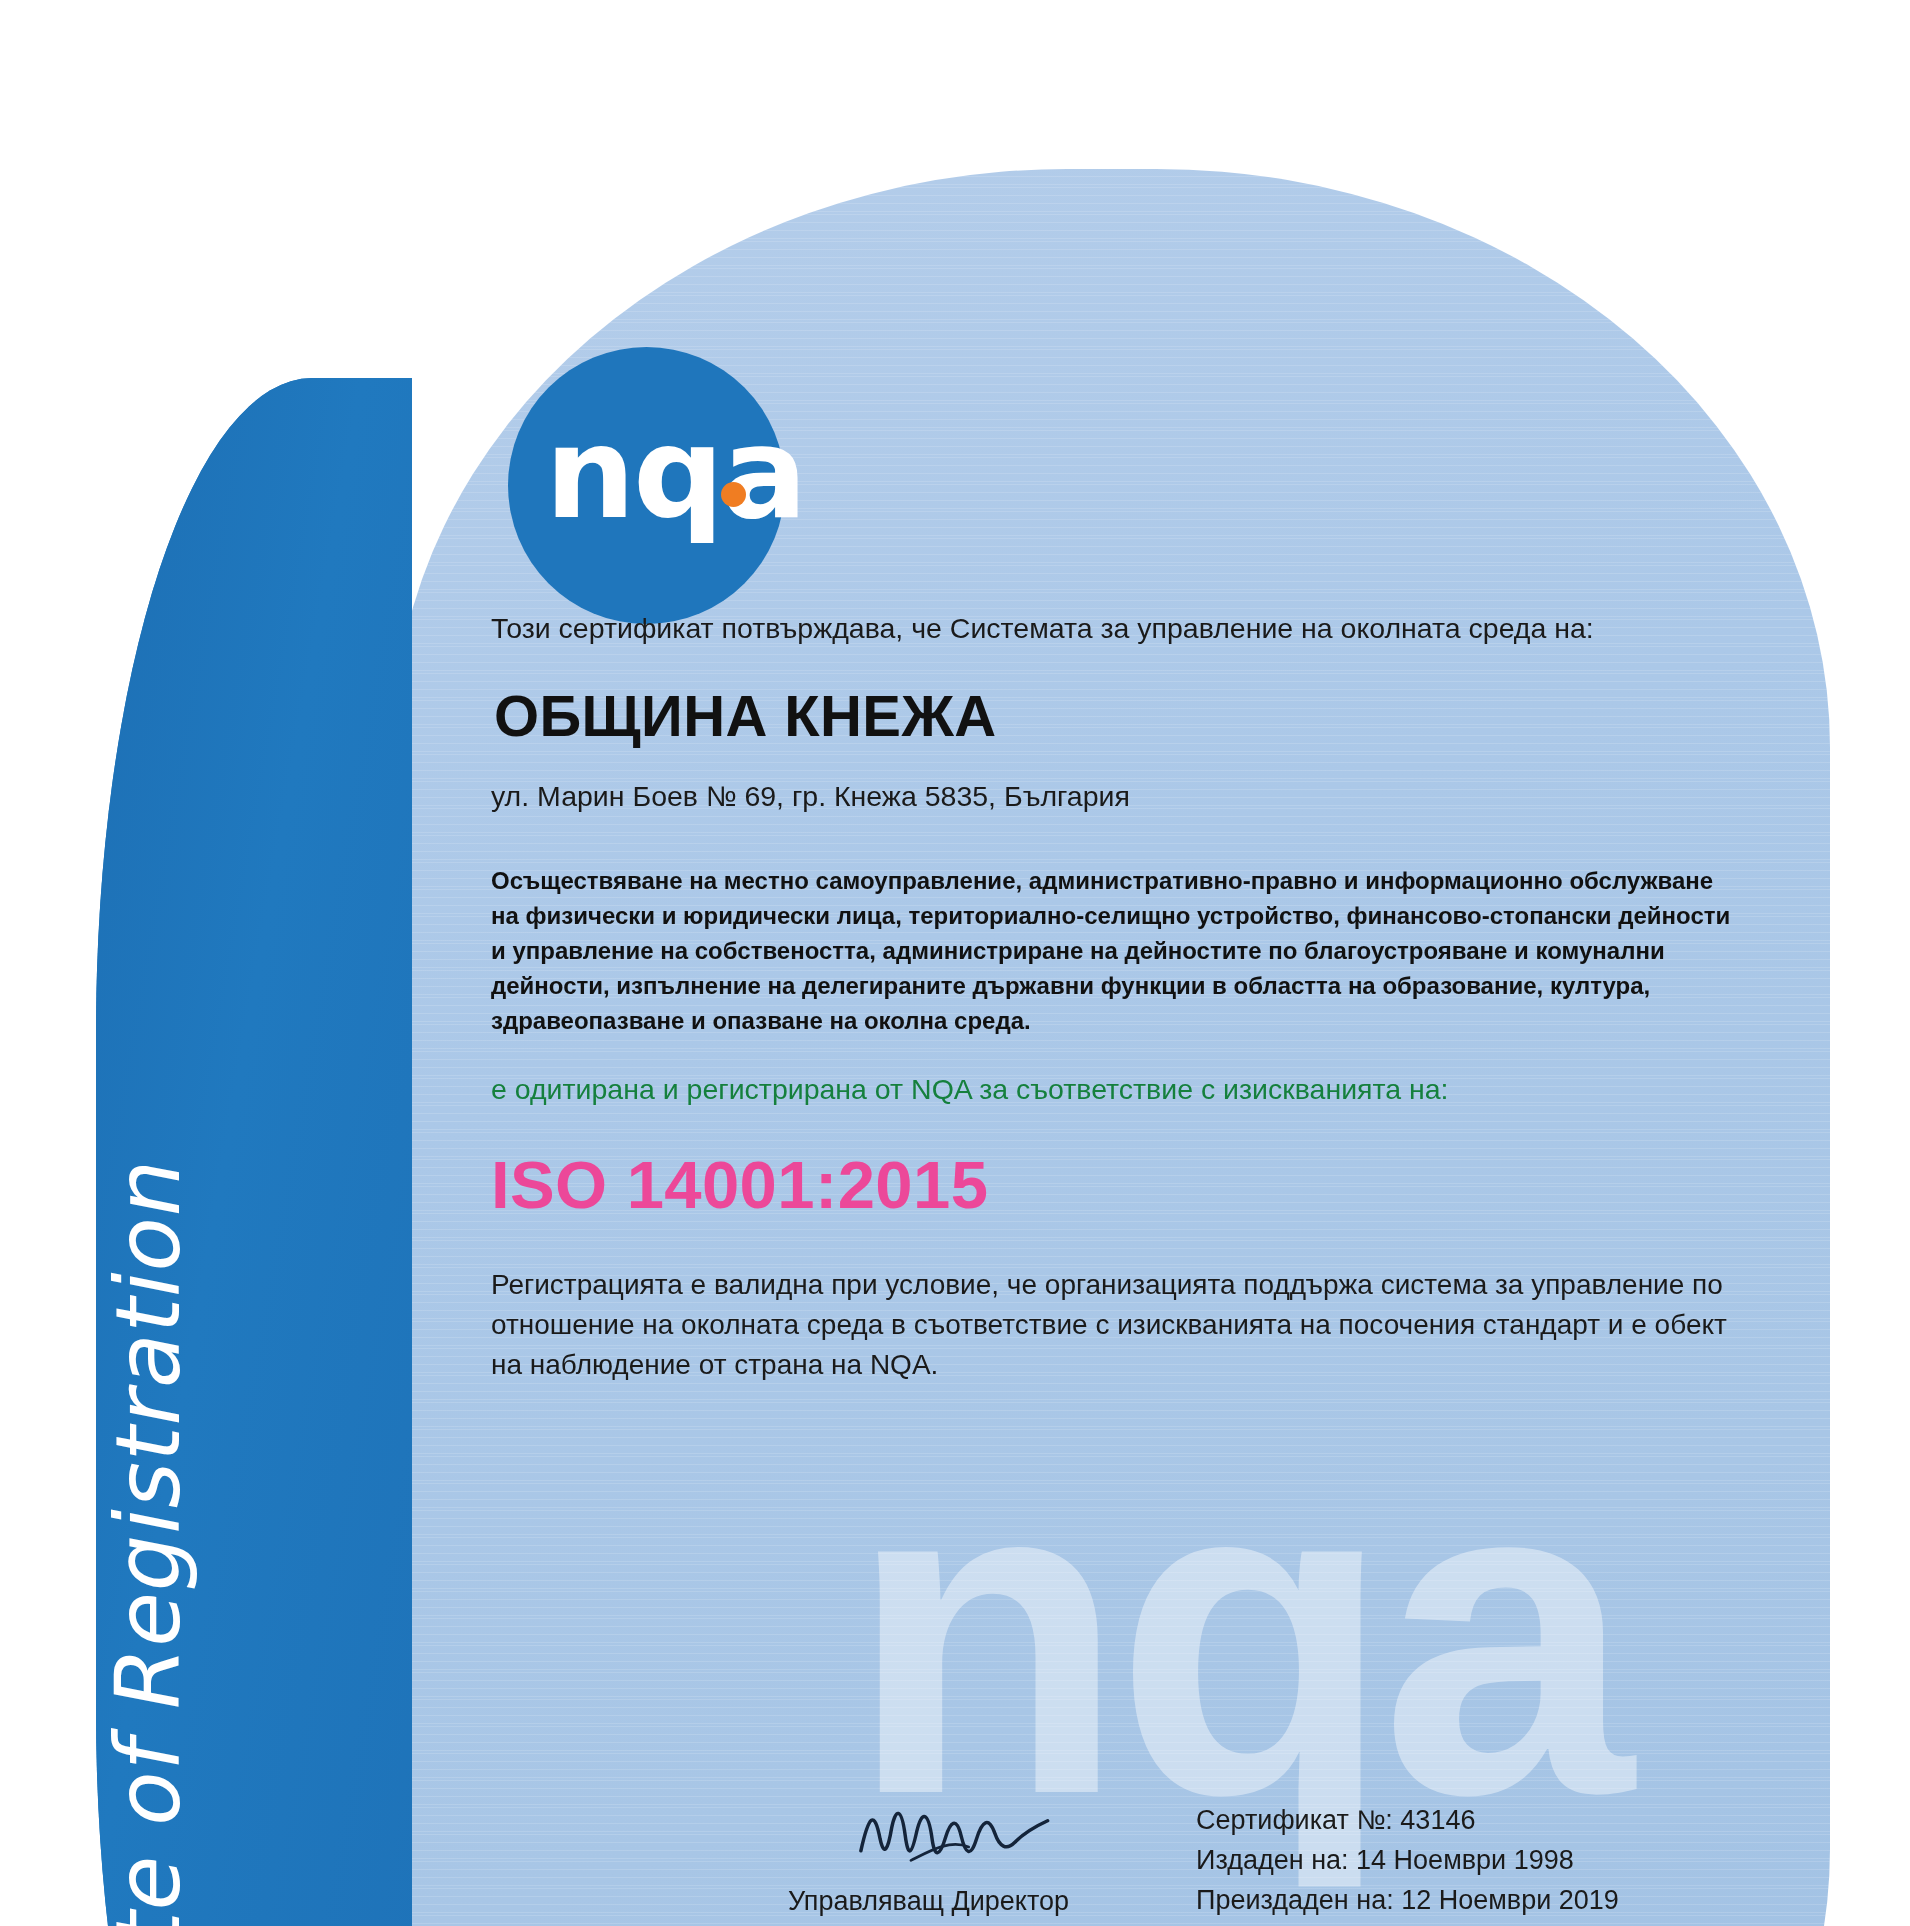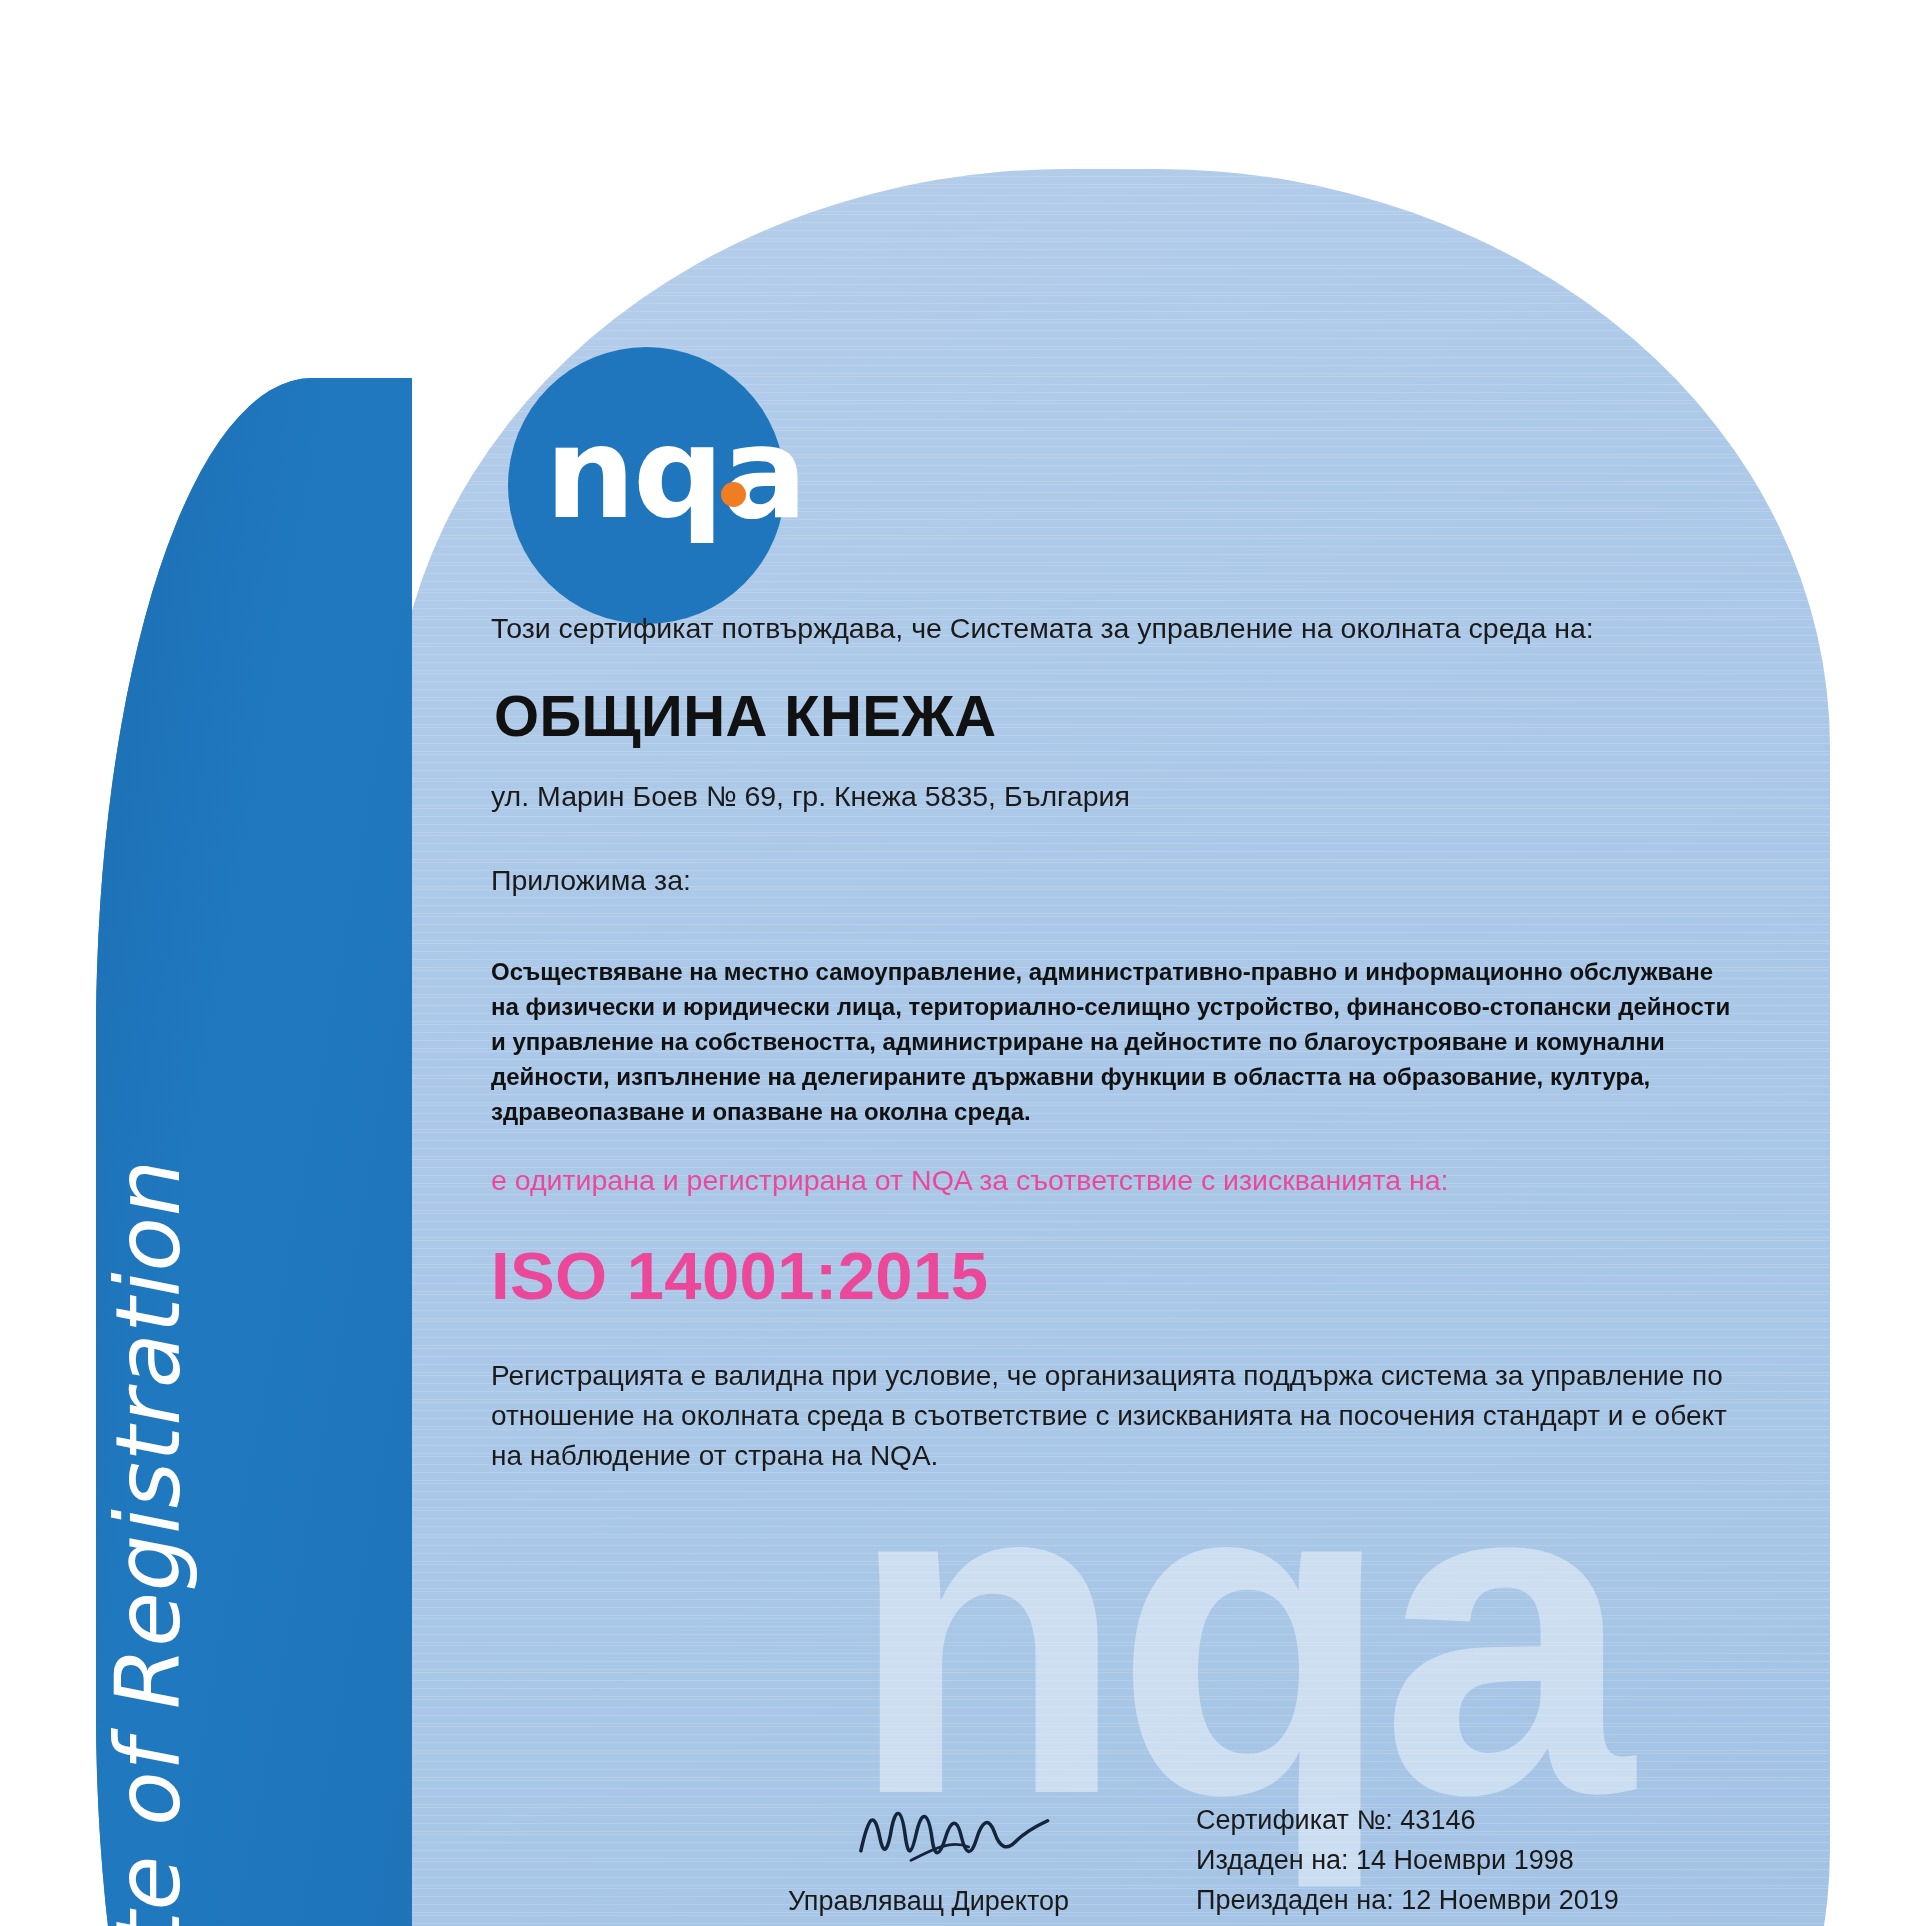--- a/index.html
+++ b/index.html
@@ -164,21 +164,21 @@
   .scope-text {
     font-size: 24px;
     font-weight: 700;
     line-height: 1.45;
     margin: 0 0 35px 0;
     color: #111;
   }
   .audited-line {
     font-size: 28.5px;
     margin: 0 0 40px 0;
-    color: #ec4899;
+    color: #15803d;
   }
   .standard {
     font-size: 67px;
     font-weight: 700;
     letter-spacing: 0.4px;
     margin: 0 0 42px 0;
     color: #ec4899;
   }
   .validity-text {
     font-size: 28px;
@@ -236,21 +236,20 @@
   <div class="sidebar-title">Certificate of Registration</div>
 
   <div class="logo"></div>
   <div class="logo-text">nqa</div>
   <div class="logo-dot"></div>
 
   <div class="content">
     <p class="line-intro">Този сертификат потвърждава, че Системата за управление на околната среда на:</p>
     <h1 class="org-name">ОБЩИНА КНЕЖА</h1>
     <p class="org-address">ул. Марин Боев № 69, гр. Кнежа 5835, България</p>
-    <p class="scope-label">Приложима за:</p>
     <p class="scope-text">Осъществяване на местно самоуправление, административно-правно и информационно обслужване на физически и юридически лица, териториално-селищно устройство, финансово-стопански дейности и управление на собствеността, администриране на дейностите по благоустрояване и комунални дейности, изпълнение на делегираните държавни функции в областта на образование, култура, здравеопазване и опазване на околна среда.</p>
     <p class="audited-line">е одитирана и регистрирана от NQA за съответствие с изискванията на:</p>
     <h2 class="standard">ISO 14001:2015</h2>
     <p class="validity-text">Регистрацията е валидна при условие, че организацията поддържа система за управление по отношение на околната среда в съответствие с изискванията на посочения стандарт и е обект на наблюдение от страна на NQA.</p>
   </div>
 
   <div class="signature-block">
     <svg class="signature-mark" viewBox="0 0 560 200">
       <path d="M20 150 C40 60, 55 40, 70 120 C80 165, 90 150, 100 90
                C110 40, 125 35, 135 110 C143 170, 152 160, 165 100

